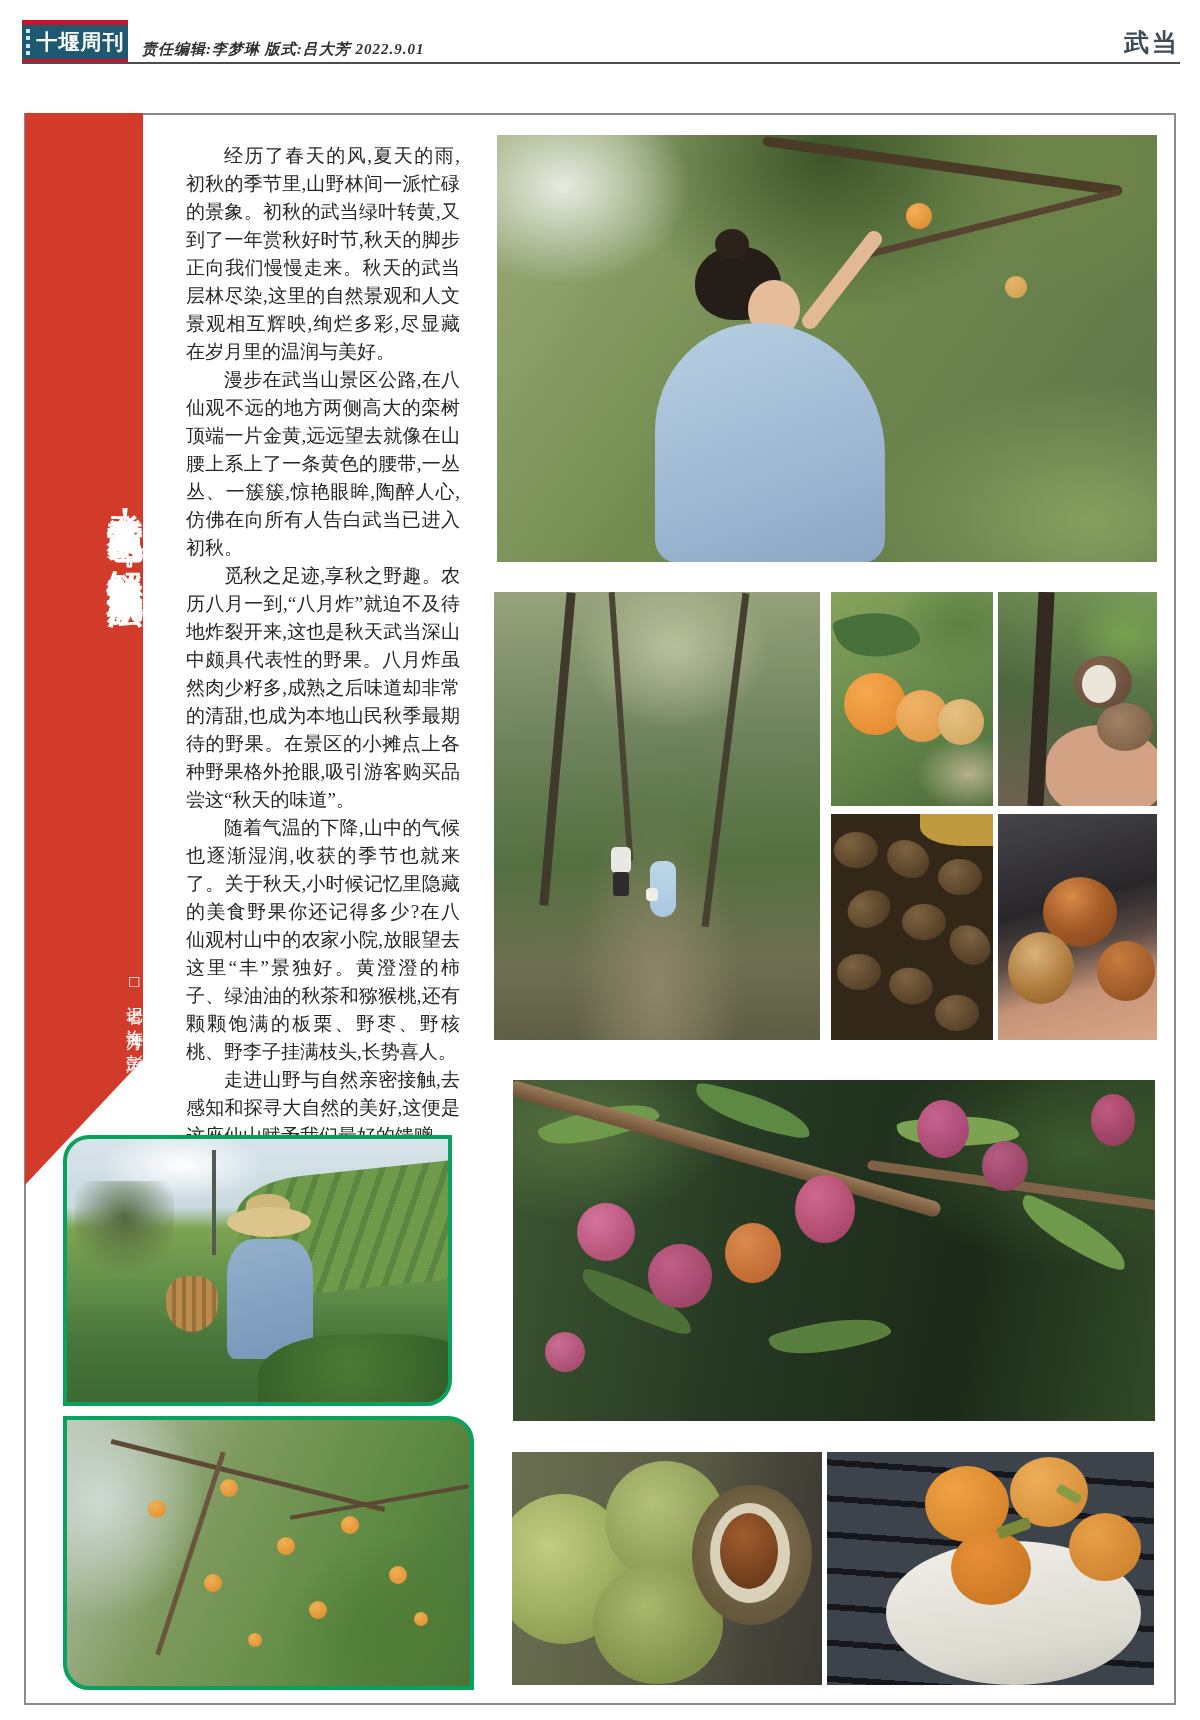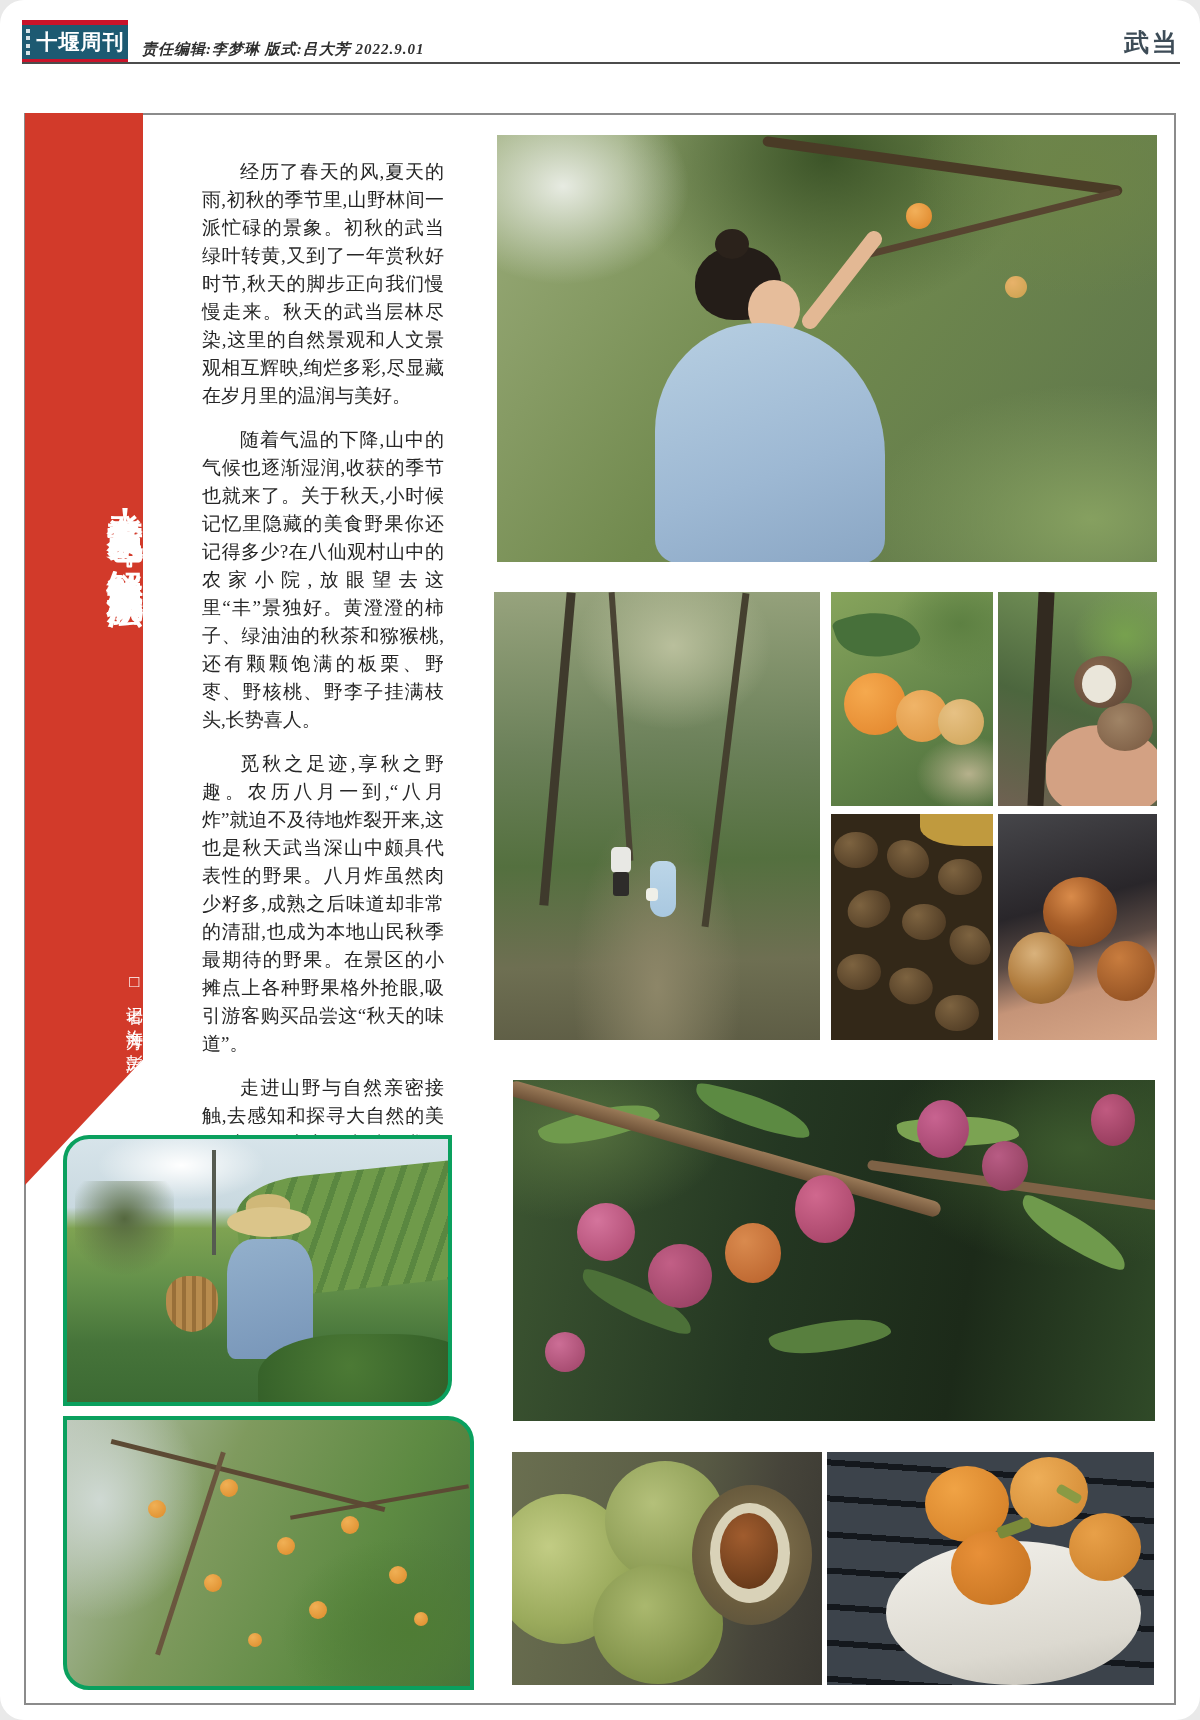--- a/index.html
+++ b/index.html
@@ -1,17 +1,17 @@
 <!DOCTYPE html>
 <html><head>
 <meta charset="utf-8">
 <style>
   html,body{margin:0;padding:0;background:#e9e9e9;}
   .page{position:relative;width:1200px;height:1720px;background:#ffffff;margin:0 auto;
-        font-family:"Liberation Serif","DejaVu Serif",serif;overflow:hidden;border-radius:24px;}
+        font-family:"Liberation Serif","DejaVu Serif",serif;overflow:hidden;}
 
   
   .masthead{position:absolute;left:22px;top:20px;width:106px;height:44px;background:#1d5a72;
             border-top:5px solid #c9132a;border-bottom:5px solid #c9132a;box-sizing:border-box;
             display:flex;align-items:center;}
   .masthead-mini{width:7px;height:26px;margin-left:4px;display:flex;flex-direction:column;justify-content:space-between;}
   .masthead-mini i{display:block;width:4px;height:4px;background:#d8e4e8;}
   .masthead-title{flex:1;text-align:center;color:#ffffff;font-weight:bold;font-size:21px;letter-spacing:1px;}
   .editor-line{position:absolute;left:142px;top:40px;font-size:15px;font-style:italic;font-weight:bold;color:#2f2f2f;letter-spacing:1px;}
   .section-label{position:absolute;right:20px;top:26px;font-size:25px;font-weight:bold;color:#3d4c57;letter-spacing:3px;}
@@ -28,21 +28,21 @@
                 writing-mode:vertical-rl;text-orientation:upright;
                 color:#ffffff;font-weight:bold;font-size:36px;letter-spacing:2px;line-height:1;}
   .banner-byline{position:absolute;top:800px;left:0;width:100%;height:190px;
                  display:flex;justify-content:center;
                  writing-mode:vertical-rl;text-orientation:upright;
                  color:#ffffff;font-size:17px;letter-spacing:2px;line-height:1;}
 
   
   .article{position:absolute;left:186px;top:142px;width:274px;color:#262626;
            font-size:19px;line-height:28px;text-align:justify;}
-  .article p{margin:16px;text-indent:2em;}
+  .article p{margin:0;text-indent:2em;}
 
   
   .photo{position:absolute;overflow:hidden;}
   .photo div{position:absolute;}
 
   
   .p1{left:497px;top:135px;width:660px;height:427px;
       background:
         radial-gradient(180px 140px at 10% 12%,#e7ebe2 0%,rgba(231,235,226,0) 70%),
         radial-gradient(220px 160px at 88% 10%,#6d8448 0%,rgba(109,132,72,0) 75%),
@@ -220,22 +220,23 @@
 
   <div class="frame"></div>
 
   <div class="banner">
     <div class="banner-title">登高赏景觅秋色!解锁『秋游武当』新玩法</div>
     <div class="banner-byline">□记者　许海芳　彭涛</div>
   </div>
 
   <div class="article">
     <p>经历了春天的风,夏天的雨,初秋的季节里,山野林间一派忙碌的景象。初秋的武当绿叶转黄,又到了一年赏秋好时节,秋天的脚步正向我们慢慢走来。秋天的武当层林尽染,这里的自然景观和人文景观相互辉映,绚烂多彩,尽显藏在岁月里的温润与美好。</p>
+    <p>漫步在武当山景区公路,在八仙观不远的地方两侧高大的栾树顶端一片金黄,远远望去就像在山腰上系上了一条黄色的腰带,一丛丛、一簇簇,惊艳眼眸,陶醉人心,仿佛在向所有人告白武当已进入初秋。</p>
+    <p>觅秋之足迹,享秋之野趣。农历八月一到,“八月炸”就迫不及待地炸裂开来,这也是秋天武当深山中颇具代表性的野果。八月炸虽然肉少籽多,成熟之后味道却非常的清甜,也成为本地山民秋季最期待的野果。在景区的小摊点上各种野果格外抢眼,吸引游客购买品尝这“秋天的味道”。</p>
     <p>随着气温的下降,山中的气候也逐渐湿润,收获的季节也就来了。关于秋天,小时候记忆里隐藏的美食野果你还记得多少?在八仙观村山中的农家小院,放眼望去这里“丰”景独好。黄澄澄的柿子、绿油油的秋茶和猕猴桃,还有颗颗饱满的板栗、野枣、野核桃、野李子挂满枝头,长势喜人。</p>
-    <p>觅秋之足迹,享秋之野趣。农历八月一到,“八月炸”就迫不及待地炸裂开来,这也是秋天武当深山中颇具代表性的野果。八月炸虽然肉少籽多,成熟之后味道却非常的清甜,也成为本地山民秋季最期待的野果。在景区的小摊点上各种野果格外抢眼,吸引游客购买品尝这“秋天的味道”。</p>
     <p>走进山野与自然亲密接触,去感知和探寻大自然的美好,这便是这座仙山赋予我们最好的馈赠。</p>
   </div>
 
   <div class="photo p1">
     <div class="branch"></div>
     <div class="branch2"></div>
     <div class="fruit"></div>
     <div class="fruit2"></div>
     <div class="arm"></div>
     <div class="hair"></div>

